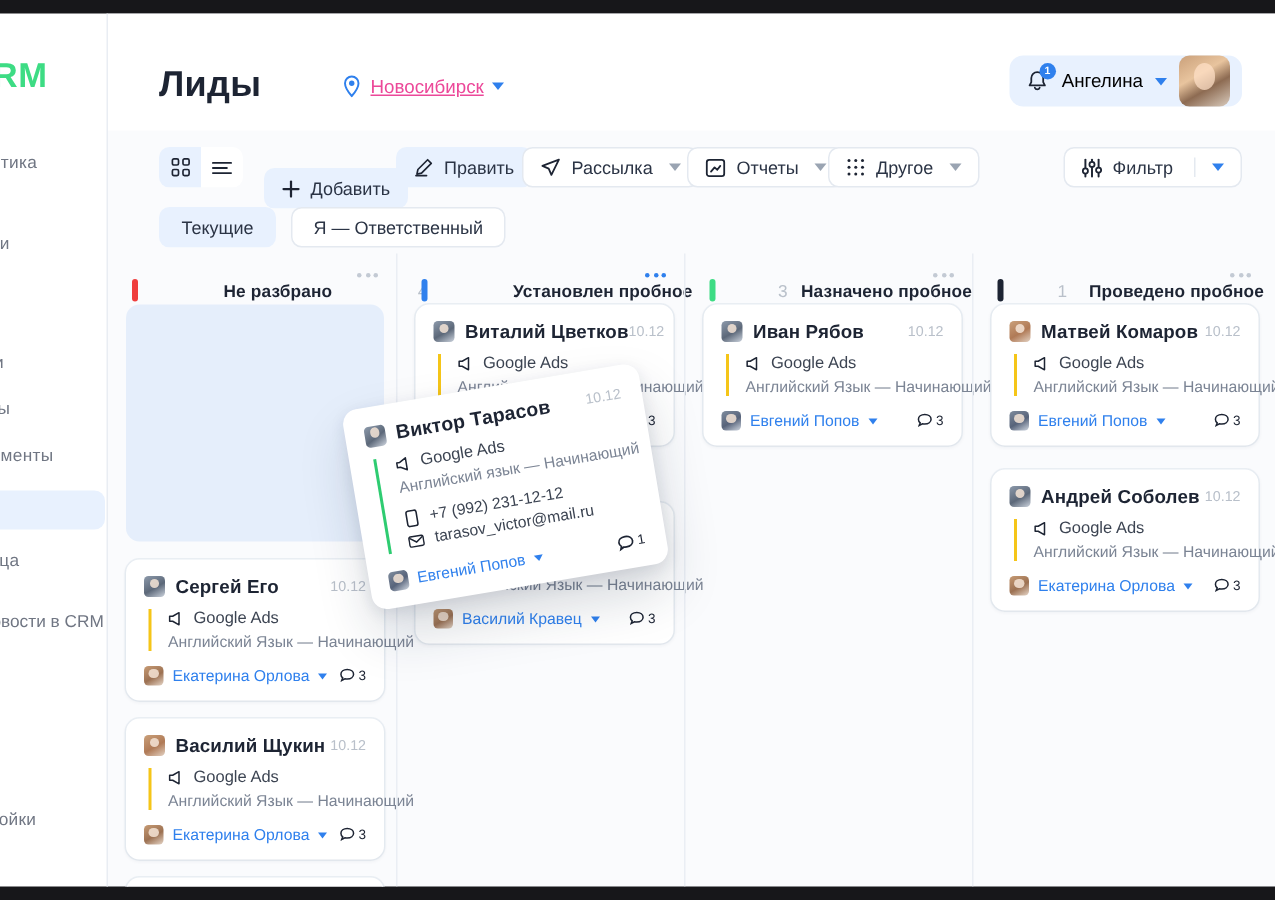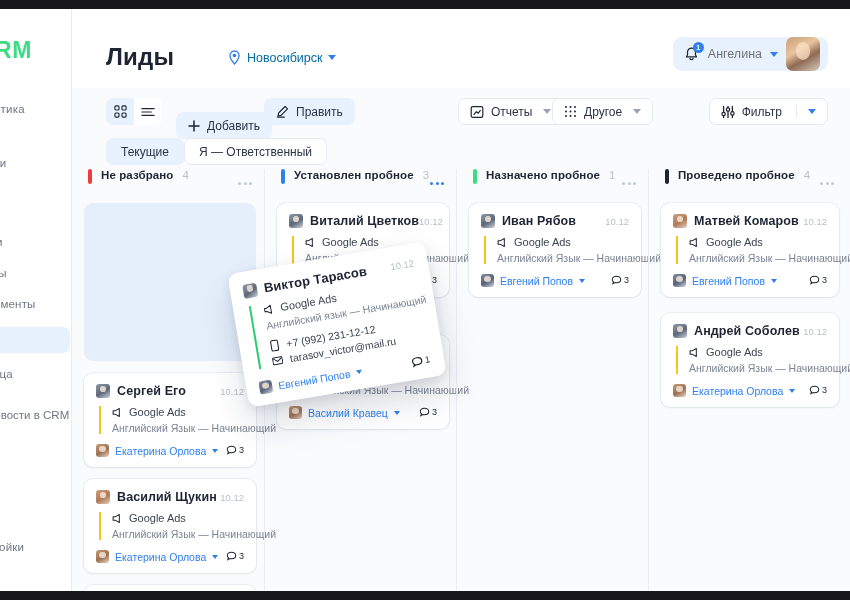--- a/index.html
+++ b/index.html
@@ -46,21 +46,21 @@
   
   .header { position:relative; height:78px; background:#ffffff; }
   .page-title {
     position:absolute; left:34px; top:34px;
     font-size:24px; font-weight:700; color:#1d2433; letter-spacing:.2px;
   }
   .city-select {
     position:absolute; left:156px; top:41px;
     display:flex; align-items:center; gap:6px; cursor:pointer;
   }
-  .city-label { font-size:12.5px; color:#0369a1; }
+  .city-label { font-size:12.5px; color:#ec4899;text-decoration:underline; }
   .caret { width:0;height:0;border-left:4px solid transparent;border-right:4px solid transparent;border-top:5px solid #2f80ed; }
   .caret.grey { border-top-color:#9aa4b2; }
 
   .search-wrap {
     position:absolute; left:330px; top:38px; width:170px;
     display:flex; align-items:center; gap:7px;
     border-bottom:1px solid #c9d0da; padding-bottom:6px;
   }
   .search-input {
     border:none; outline:none; background:transparent;
@@ -72,21 +72,21 @@
     position:absolute; right:22px; top:28px; height:34px;
     display:flex; align-items:center; gap:8px;
     background:#e8f1fe; border-radius:9px; padding:0 8px 0 10px;
     cursor:pointer;
   }
   .bell-wrap { position:relative; width:17px; height:17px; }
   .bell-badge {
     position:absolute; right:-4px; top:-4px; width:11px; height:11px; border-radius:50%;
     background:#2f80ed; color:#fff; font-size:7px; line-height:11px; text-align:center; font-weight:700;
   }
-  .user-name { font-size:12.5px; color:#737373; }
+  .user-name { font-size:12.5px; color:#000000; }
   .avatar-lg {
     width:34px; height:34px; border-radius:7px; overflow:hidden;
     background:linear-gradient(150deg,#caa07a 0%,#e8c49e 38%,#8d6b52 62%,#d9cbbd 100%);
     position:relative; flex:0 0 auto;
   }
   .avatar-lg::after{
     content:""; position:absolute; left:28%; top:16%; width:44%; height:52%;
     border-radius:48%; background:rgba(255,225,200,.72);
   }
 
@@ -101,36 +101,36 @@
   .btn .dd { margin-left:4px; }
   .viewtoggle {
     position:absolute; left:34px; top:11px; height:27px; width:56px;
     display:flex; align-items:center; border-radius:7px; overflow:hidden;
   }
   .vt-half { width:28px; height:27px; display:flex; align-items:center; justify-content:center; cursor:pointer; }
   .vt-half.on { background:#e8f1fe; }
   .vt-half.off { background:#ffffff; }
 
   
-  .tabs { position:absolute; left:34px; top:129px; display:flex; gap:0; }
+  .tabs { position:absolute; left:34px; top:129px; display:flex; gap:10px; }
   .tab {
     height:27px; display:flex; align-items:center; padding:0 14px;
     border-radius:7px; font-size:12px; color:#2b3445;
     background:#ffffff; border:1px solid #e4e9f0; cursor:pointer; white-space:nowrap;
   }
   .tab.active { background:#e8f1fe; border-color:transparent; }
 
   
   .board { position:absolute; left:0; top:160px; width:778px; height:422px; }
   .col {
     position:absolute; top:0; width:196px; height:422px;
     border-left:1px solid #eaeef4;
   }
   .col:first-child { border-left:none; }
-  .col-head { position:relative; height:32px; display:flex; align-items:flex-start; padding-left:16px; }
+  .col-head { position:relative; height:32px; display:flex; align-items:flex-end; padding-left:16px;gap:48px; }
   .col-bar { width:4px; height:15px; border-radius:2px; margin-right:9px; flex:0 0 auto; }
   .col-title { font-size:11.5px; font-weight:700; color:#1d2433; letter-spacing:.1px; white-space:nowrap;}
   .col-count { font-size:11.5px; color:#b9c0ca; margin-left:9px; }
   .col-dots { position:absolute; right:16px; top:13px; display:flex; gap:2.5px; }
   .dot { width:3px; height:3px; border-radius:50%; background:#c3cad4; }
   .col-dots.blue .dot { background:#2f80ed; }
 
   .col-body { position:absolute; left:12px; top:34px; width:172px; }
 
   
@@ -268,20 +268,29 @@
       <div class="btn tinted" style="left:192px; top:11px">
         <span>
           <svg width="13" height="13" viewBox="0 0 14 14">
               <path d="M9.8 1.6l2.6 2.6-7 7-3.3.7.7-3.3z" fill="none" stroke="#1d2433" stroke-width="1.2" stroke-linejoin="round"></path>
               <line x1="1.4" y1="13" x2="9" y2="13" stroke="#1d2433" stroke-width="1.2" stroke-linecap="round"></line>
             </svg>
         </span>
         <span>Править</span>
       </div>
 
+      <div class="btn" style="left:276px; top:11px">
+        <span>
+          <svg width="14" height="14" viewBox="0 0 14 14">
+              <path d="M12.6 1.4L1.6 5.6l4.2 1.8 1.8 4.2z" fill="none" stroke="#1d2433" stroke-width="1.2" stroke-linejoin="round"></path>
+            </svg>
+        </span>
+        <span>Рассылка</span>
+        <span class="caret grey dd"></span>
+      </div>
 
       <div class="btn" style="left:386px; top:11px">
         <span>
           <svg width="14" height="14" viewBox="0 0 14 14">
               <rect x="1.2" y="1.6" width="11.6" height="10.8" rx="1.6" fill="none" stroke="#1d2433" stroke-width="1.2"></rect>
               <path d="M4 9.4l2.4-2.8 1.8 1.6 2-2.6" fill="none" stroke="#1d2433" stroke-width="1.2" stroke-linecap="round" stroke-linejoin="round"></path>
             </svg>
         </span>
         <span>Отчеты</span>
         <span class="caret grey dd"></span>

